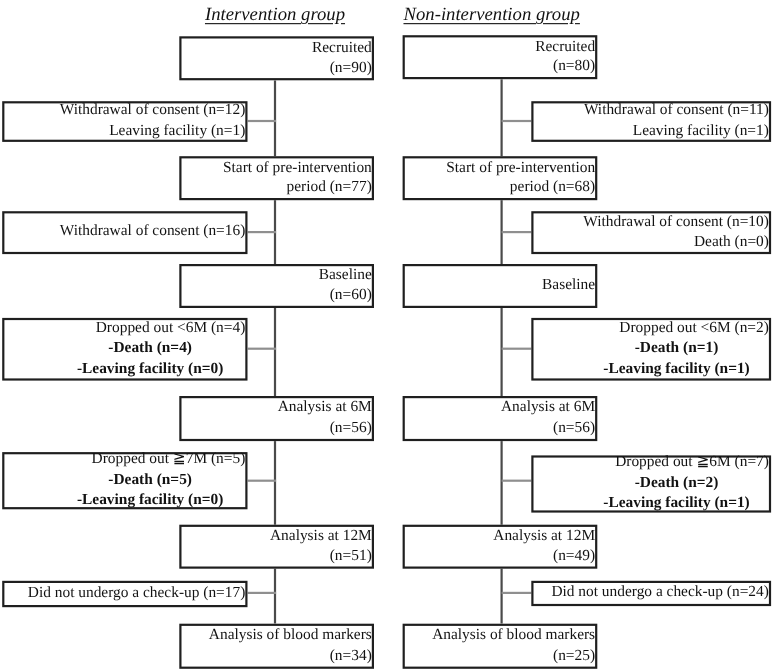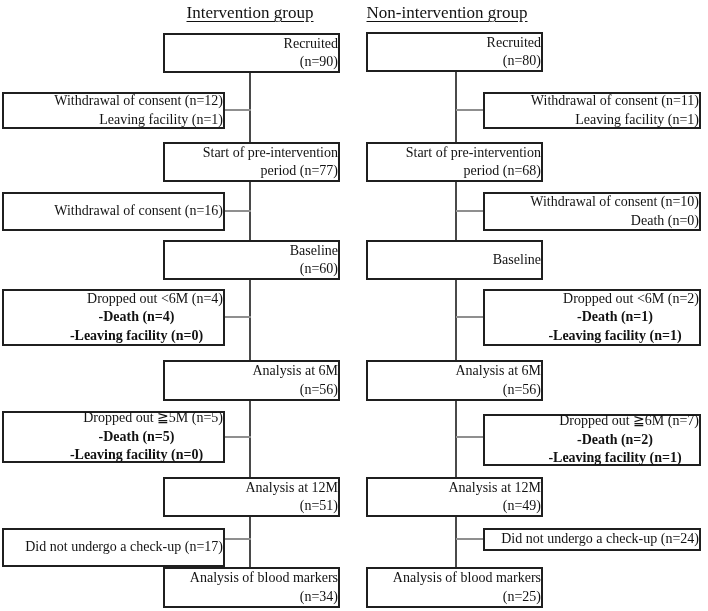--- a/index.html
+++ b/index.html
@@ -6,20 +6,21 @@
   body { font-family:"Liberation Serif","DejaVu Serif",serif; color:#121212; }
   .canvas {
     position:relative; width:708px; height:611px; background:#ffffff;
     overflow:hidden;
   }
   .col-title {
     position:absolute; top:2px; height:24px;
     text-align:center; font-size:17px; line-height:22px;
     text-decoration:underline; text-underline-offset:3px;
     z-index:3;
+    font-style:italic;
   }
   #title-left  { left:135px; width:230px; }
   #title-right { left:332px; width:230px; }
 
   .box {
     position:absolute; box-sizing:border-box;
     background:#ffffff; border:2px solid #1f1f1f;
     display:flex; flex-direction:column; justify-content:center;
     font-size:14px; line-height:18.5px; z-index:2;
   }
@@ -89,29 +90,29 @@
   <div class="box side-l" style="top:289px;height:57px">
     <div class="ln">Dropped out &lt;6M (n=4)</div>
     <div class="ln sub">-Death (n=4)</div>
     <div class="ln sub">-Leaving facility (n=0)</div>
   </div>
   <div class="box main-l" style="top:360px;height:41px">
     <div class="ln">Analysis at 6M</div>
     <div class="ln">(n=56)</div>
   </div>
   <div class="box side-l" style="top:411px;height:52px">
-    <div class="ln">Dropped out ≧5M (n=5)</div>
+    <div class="ln">Dropped out ≧7M (n=5)</div>
     <div class="ln sub">-Death (n=5)</div>
     <div class="ln sub">-Leaving facility (n=0)</div>
   </div>
   <div class="box main-l" style="top:477px;height:40px">
     <div class="ln">Analysis at 12M</div>
     <div class="ln">(n=51)</div>
   </div>
-  <div class="box side-l" style="top:528px;height:39px">
+  <div class="box side-l" style="top:528px;height:24px">
     <div class="ln">Did not undergo a check-up (n=17)</div>
   </div>
   <div class="box main-l" style="top:567px;height:41px">
     <div class="ln">Analysis of blood markers</div>
     <div class="ln">(n=34)</div>
   </div>
 
   <div class="box main-r" style="top:32px;height:40px">
     <div class="ln">Recruited</div>
     <div class="ln">(n=80)</div>

